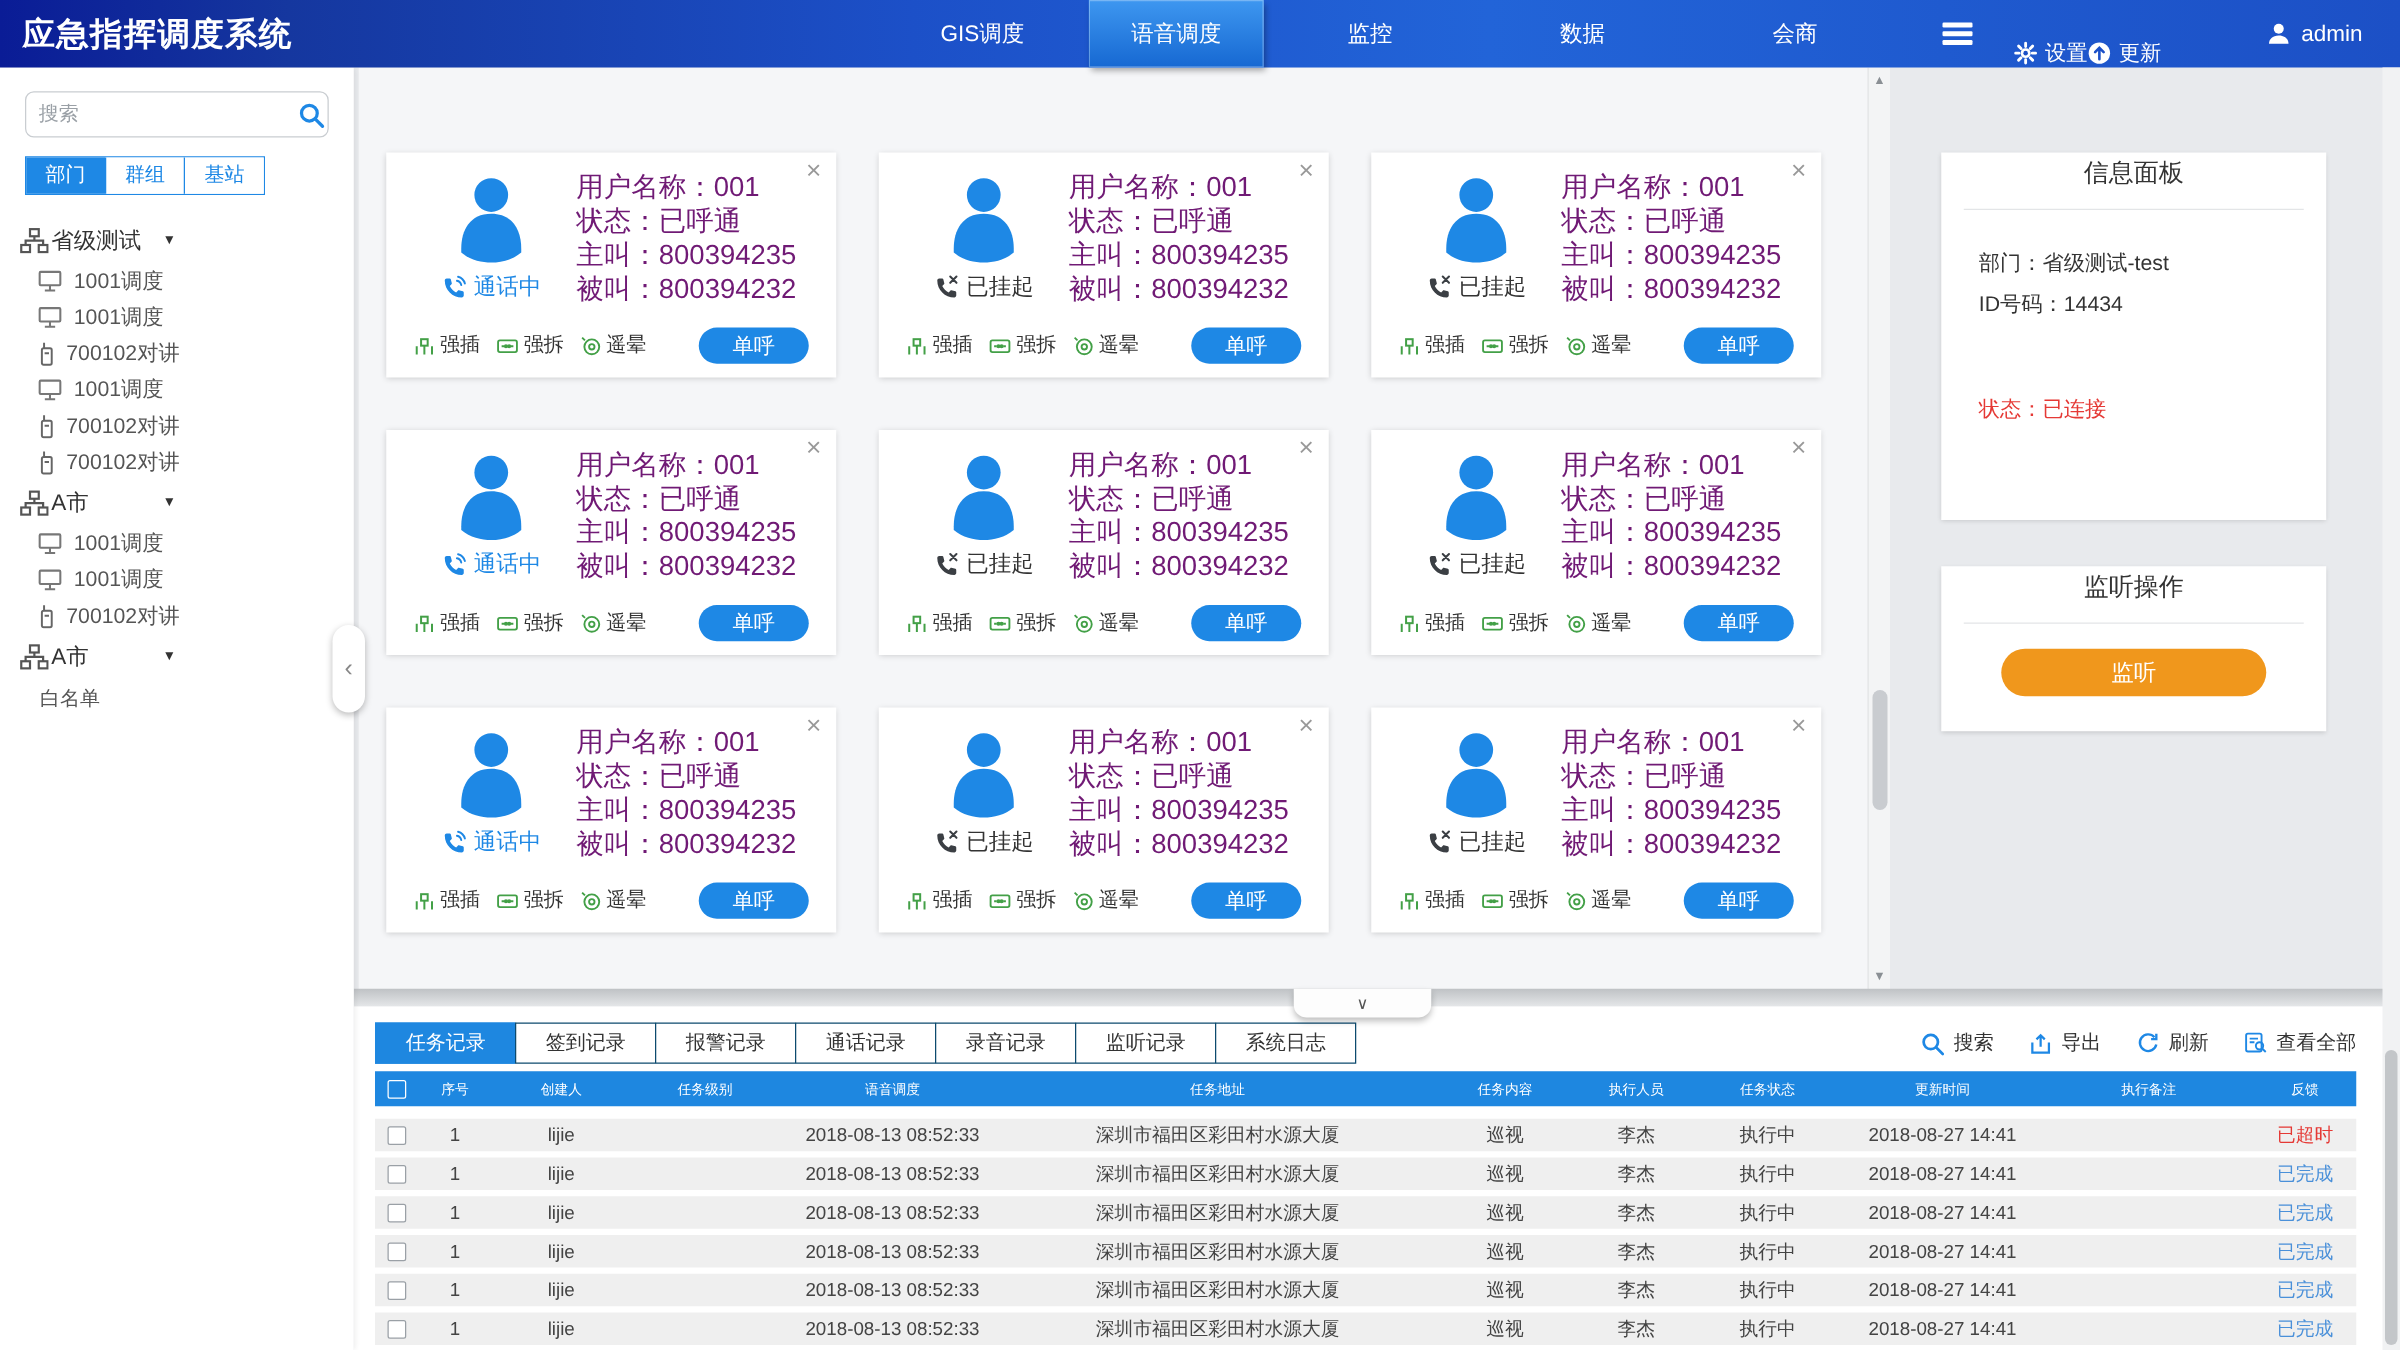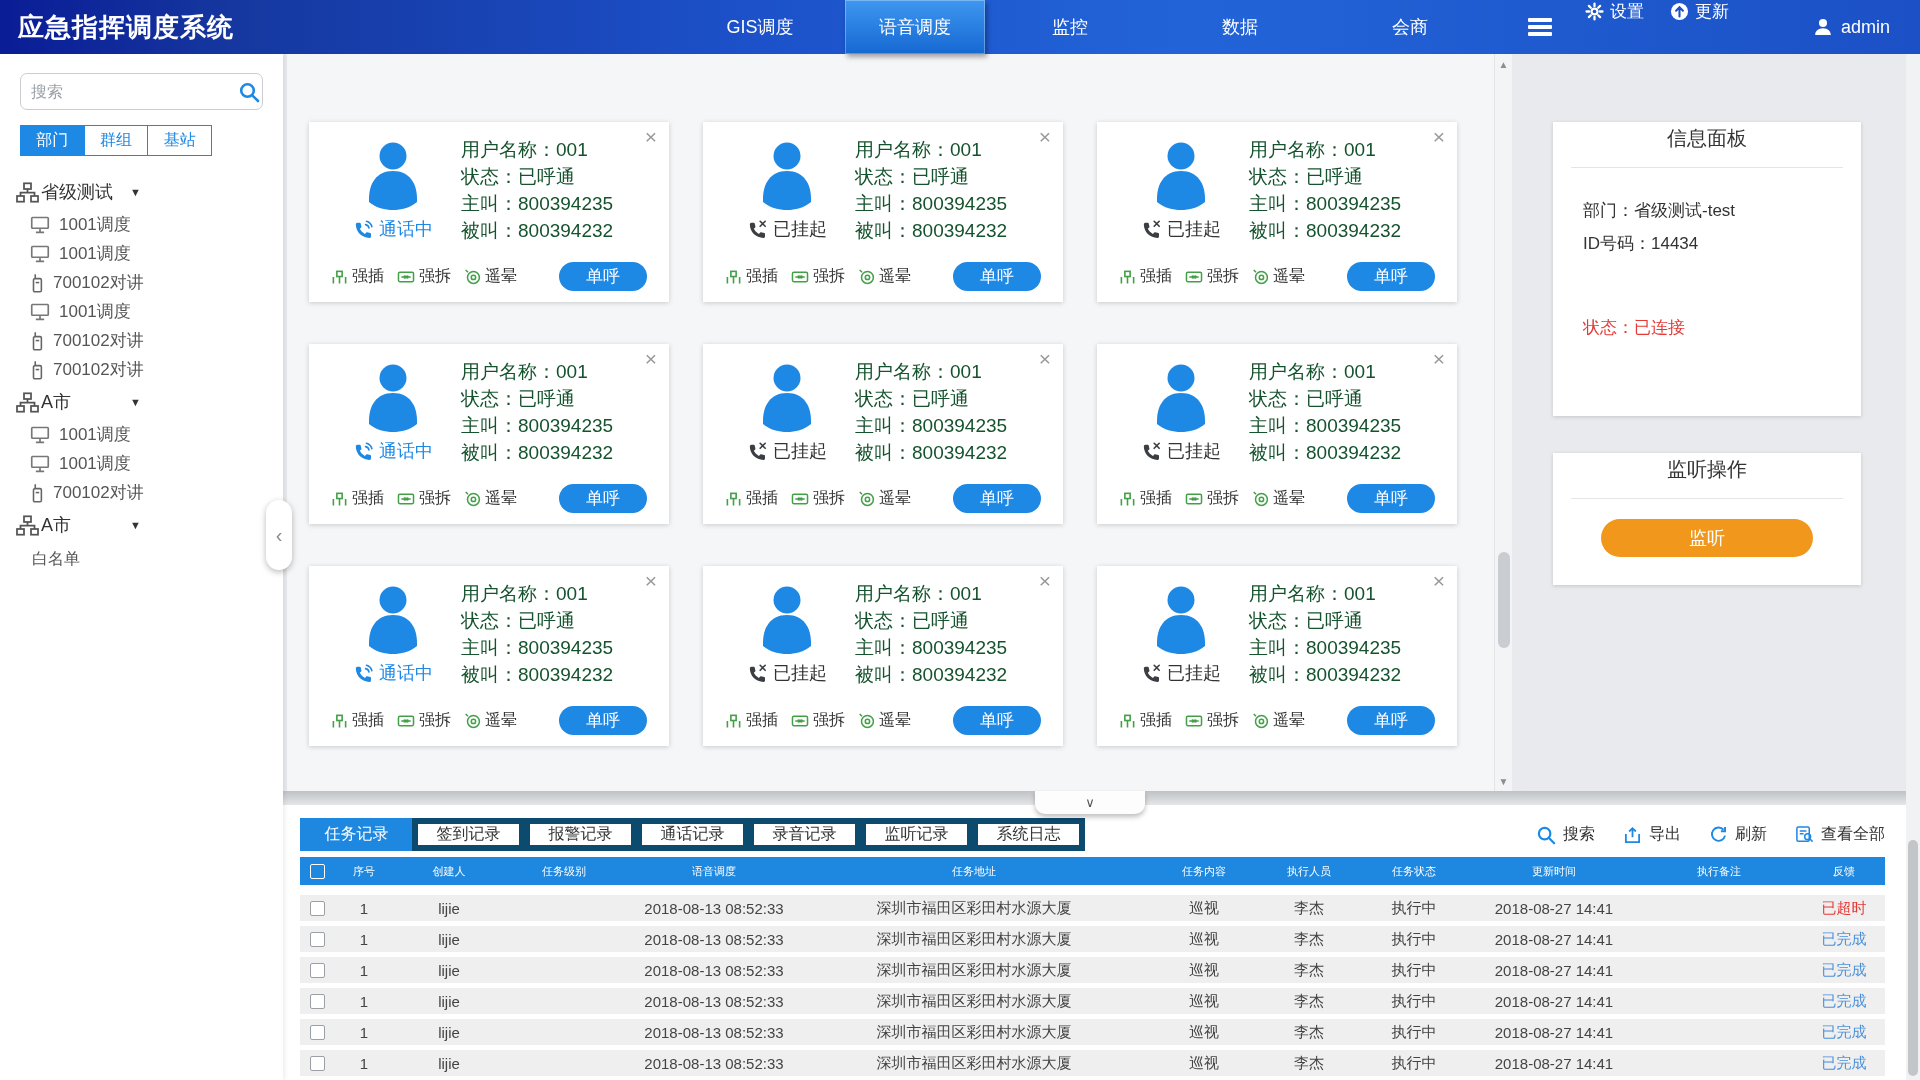--- a/index.html
+++ b/index.html
@@ -11,21 +11,21 @@
   .navbar{position:absolute;left:0;top:0;right:0;height:54px;display:flex;align-items:stretch;
     background:linear-gradient(90deg,#0a1c96 0%,#15379f 12%,#1c50c8 38%,#2264d8 62%,#1c50c6 100%);z-index:20}
   .brand{color:#fff;font-size:26px;font-weight:bold;letter-spacing:1px;align-self:center;margin-left:18px;white-space:nowrap}
   .nav-spacer{flex:1}
   .nav-menu{display:flex;align-items:stretch}
   .nav-item{width:170px;display:flex;align-items:center;justify-content:center;color:#fff;font-size:18px;cursor:pointer;white-space:nowrap}
   .nav-item.active{width:140px;background:linear-gradient(180deg,#3e97f0,#1668d2);
     box-shadow:inset 0 0 0 1px rgba(255,255,255,.30),2px 3px 5px rgba(0,0,0,.35)}
   .nav-burger{width:90px;display:flex;flex-direction:column;align-items:center;justify-content:center;gap:3px;cursor:pointer}
   .nav-burger span{display:block;width:24px;height:4px;background:#fff;border-radius:1px}
-  .nav-right{display:flex;align-items:flex-start;gap:26px;margin-right:24px}
+  .nav-right{display:flex;align-items:flex-end;margin-right:24px}
   .nav-tool{display:flex;align-items:center;gap:6px;color:#fff;font-size:17px;cursor:pointer;white-space:nowrap}
   .nav-user{display:flex;align-items:center;gap:8px;color:#fff;font-size:18px;margin-left:60px;margin-right:30px;cursor:pointer}
 
   
   .sidebar{position:absolute;left:0;top:54px;bottom:0;width:283px;background:#fff;box-shadow:2px 0 4px rgba(0,0,0,.07);z-index:10}
   .search-box{margin:19px 20px 0 20px;height:37px;border:1px solid #c9cdd1;border-radius:7px;display:flex;align-items:center;padding:0 10px;background:#fff}
   .search-box input{flex:1;border:none;outline:none;font-size:16px;color:#333;background:transparent}
   .search-box input::placeholder{color:#9aa0a6}
   .side-tabs{display:flex;margin:15px 20px 0 20px;width:192px;border:1px solid #1e88e5;height:31px}
   .side-tab{flex:1;display:flex;align-items:center;justify-content:center;font-size:16px;color:#1e88e5;border-left:1px solid #1e88e5;cursor:pointer;background:#fff}
@@ -41,21 +41,21 @@
 
   
   .cards-viewport{position:absolute;left:287px;top:54px;width:1225px;height:739px;background:#f5f6f8}
   .cards-grid{position:absolute;left:22px;top:68px;display:grid;grid-template-columns:repeat(3,360px);grid-auto-rows:180px;column-gap:34px;row-gap:42px}
   .card{position:relative;background:#fff;box-shadow:0 1px 5px rgba(0,0,0,.18)}
   .card-close{position:absolute;top:4px;right:12px;font-size:21px;color:#999;cursor:pointer;line-height:1}
   .card-left{position:absolute;left:34px;top:18px;width:100px;display:flex;flex-direction:column;align-items:center}
   .card-status{display:flex;align-items:center;gap:6px;font-size:18px;margin-top:5px;white-space:nowrap}
   .card-status.calling{color:#1e88e5}
   .card-status.hungup{color:#333}
-  .card-info{position:absolute;left:152px;top:14px;font-size:19px;line-height:27px;color:#14532d}
+  .card-info{position:absolute;left:152px;top:14px;font-size:22px;line-height:27px;color:#701a75}
   .card-actions{position:absolute;left:22px;right:22px;bottom:11px;display:flex;align-items:center;font-size:16px;color:#333}
   .action{display:flex;align-items:center;gap:4px;margin-right:13px;cursor:pointer;white-space:nowrap}
   .btn-call{margin-left:auto;width:88px;height:29px;border-radius:15px;background:#1e88e5;color:#fff;font-size:17px;border:none;cursor:pointer}
   
   .vscroll{position:absolute;right:0;top:0;bottom:0;width:18px;background:#f3f4f5;border-left:1px solid #e2e3e5}
   .vscroll .arr{position:absolute;left:0;right:0;text-align:center;color:#8a8f94;font-size:10px;height:16px;line-height:16px;cursor:pointer}
   .arr.up{top:3px}.arr.down{bottom:3px}
   .vthumb{position:absolute;left:3px;width:12px;background:#c9ccd0;border-radius:6px;top:498px;height:96px;cursor:pointer}
 
   
@@ -73,21 +73,21 @@
 
   
   .divider-band{position:absolute;left:283px;right:0;top:791px;height:14px;background:linear-gradient(180deg,#bfc2c5,#e4e6e8);z-index:3}
   .notch{position:absolute;left:1035px;top:791px;width:110px;height:23px;background:#fdfdfd;border-radius:0 0 10px 10px;
     box-shadow:0 3px 5px rgba(0,0,0,.25);display:flex;align-items:center;justify-content:center;color:#555;font-size:13px;cursor:pointer;z-index:4}
 
   
   .bottom-panel{position:absolute;left:283px;right:0;top:805px;bottom:0;background:#fff;padding:13px 35px 0 17px;z-index:2}
   .bottom-header{display:flex;align-items:center}
   .btabs{display:flex}
-  .btab{width:113px;height:33px;display:flex;align-items:center;justify-content:center;border:6px solid #0c4a6e;margin-left:-1px;
+  .btab{width:113px;height:33px;display:flex;align-items:center;justify-content:center;border:1px solid #0c4a6e;margin-left:-1px;
     font-size:16px;color:#333;background:#fff;cursor:pointer;white-space:nowrap}
   .btab:first-child{margin-left:0}
   .btab.active{background:#1e87e0;color:#fff;border-color:#1e87e0}
   .btools{margin-left:auto;display:flex;gap:28px;align-items:center;font-size:16px;color:#333}
   .btool{display:flex;gap:7px;align-items:center;cursor:pointer;white-space:nowrap}
   .dtable{margin-top:6px}
   .trow{display:grid;grid-template-columns:34px 60px 110px 120px 180px 340px 120px 90px 120px 160px 170px 80px;align-items:center}
   .thead{background:#1e87e0;color:#fff;height:28px;font-size:11px}
   .tdata{background:#efefef;height:26px;margin-top:5px;font-size:15px;color:#444}
   .tdata.first{margin-top:10px}

